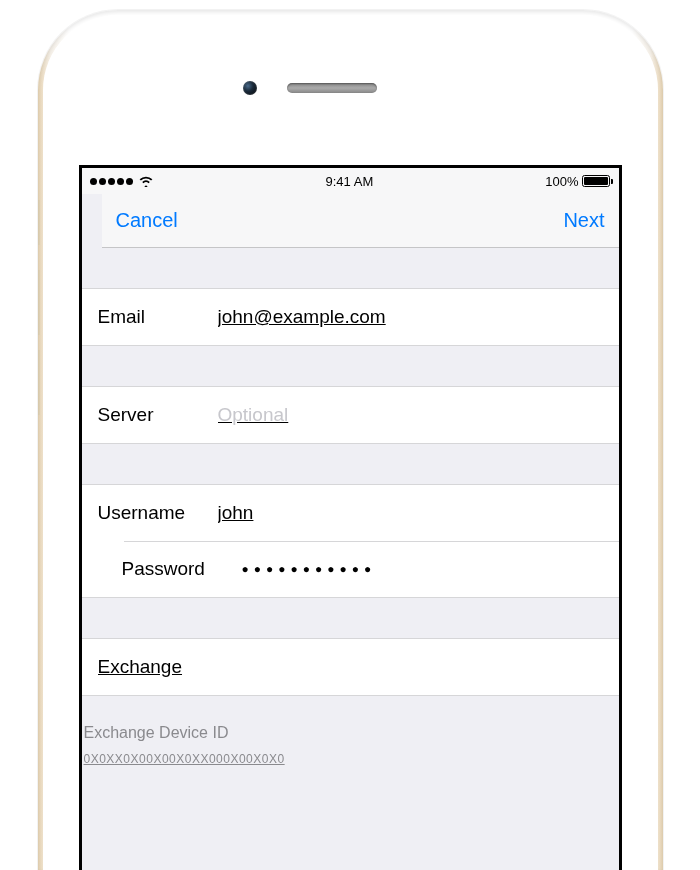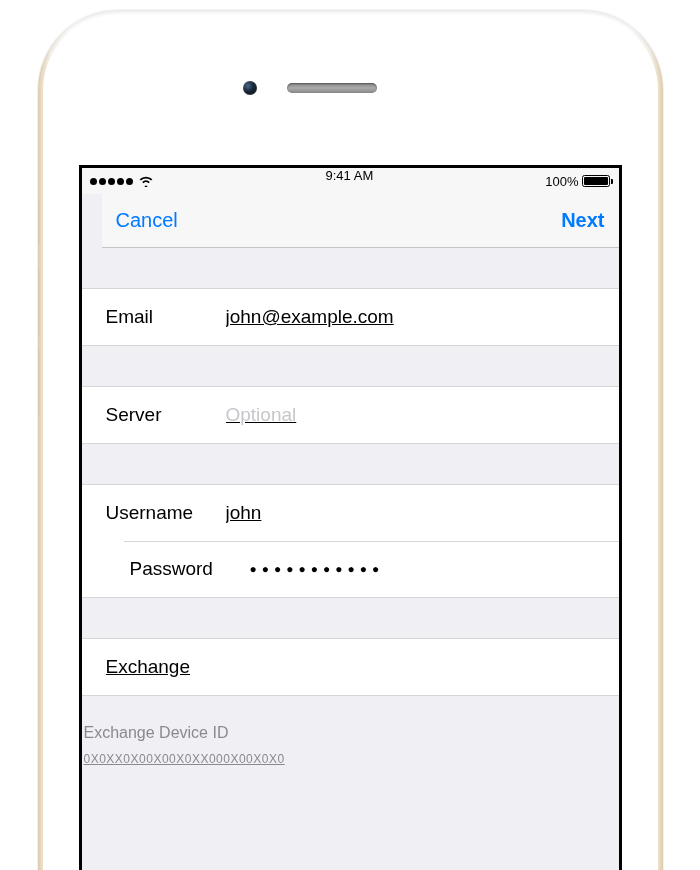--- a/index.html
+++ b/index.html
@@ -81,20 +81,21 @@
       bottom: 0;
       background: #efeff4;
       border: 3px solid #000;
       border-bottom: none;
       overflow: hidden;
     }
     .status-bar {
       height: 26px;
       background: #f7f7f8;
       display: flex;
+      align-items: center;
       justify-content: space-between;
       padding: 0 8px;
       font-size: 13px;
       font-weight: 500;
       color: #000;
     }
     .status-left {
       display: flex;
       align-items: center;
       gap: 5px;
@@ -152,38 +153,38 @@
       margin-left: 20px;
     }
     .nav-button {
       color: #007aff;
       font-size: 20px;
       background: none;
       border: none;
       cursor: pointer;
     }
     .nav-button.next {
-      font-weight: 700;
+      font-weight: 400;
     }
     .form-section {
       background: #efeff4;
     }
     .section-gap {
       height: 40px;
     }
     .form-group {
       background: #fff;
       border-top: 1px solid #d6d6d8;
       border-bottom: 1px solid #d6d6d8;
     }
     .form-row {
       display: flex;
       align-items: center;
       height: 56px;
-      padding: 0 24px;
+      padding: 0 16px;
     }
     .form-row + .form-row {
       position: relative;
       margin-left: 24px;
     }
     .form-row + .form-row::before {
       content: '';
       position: absolute;
       top: 0;
       left: 18px;

